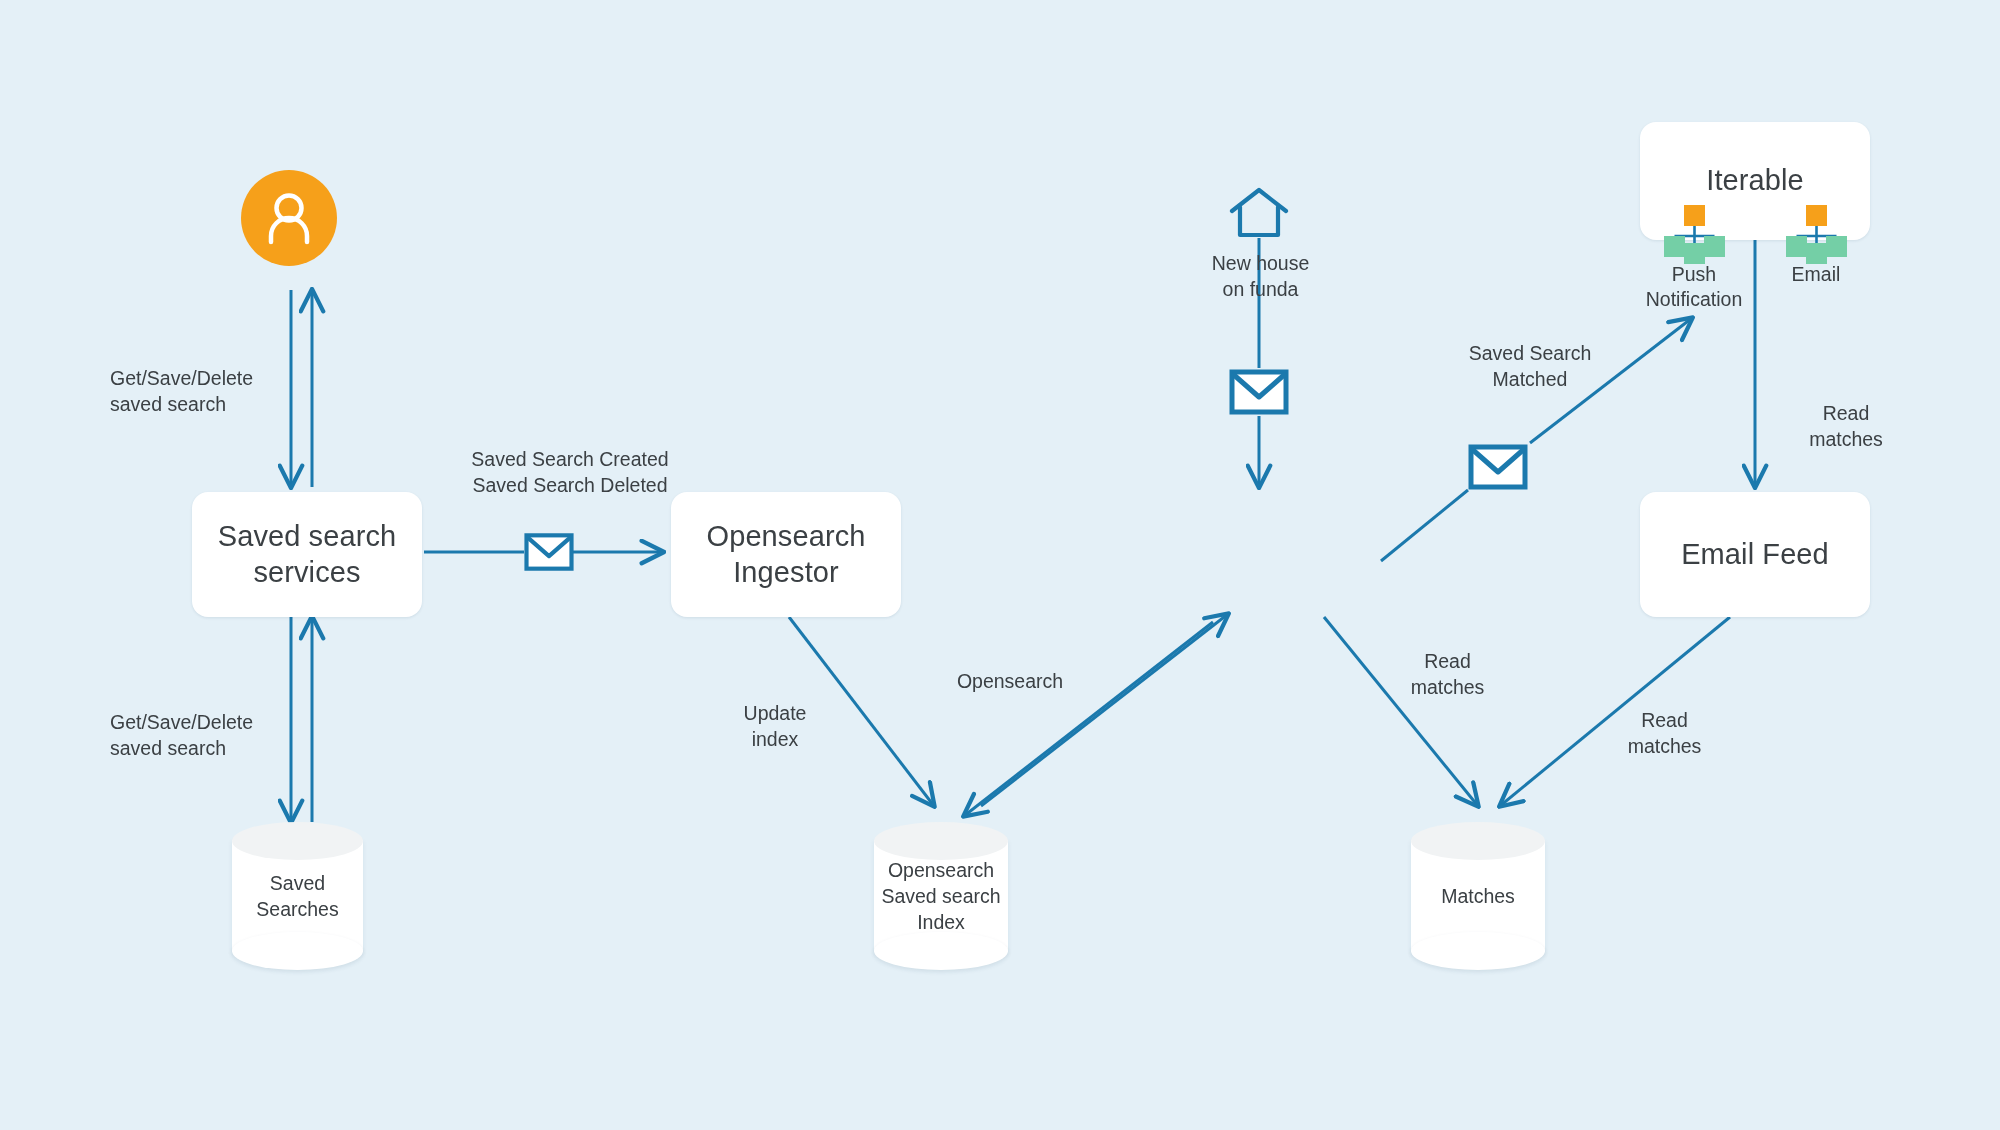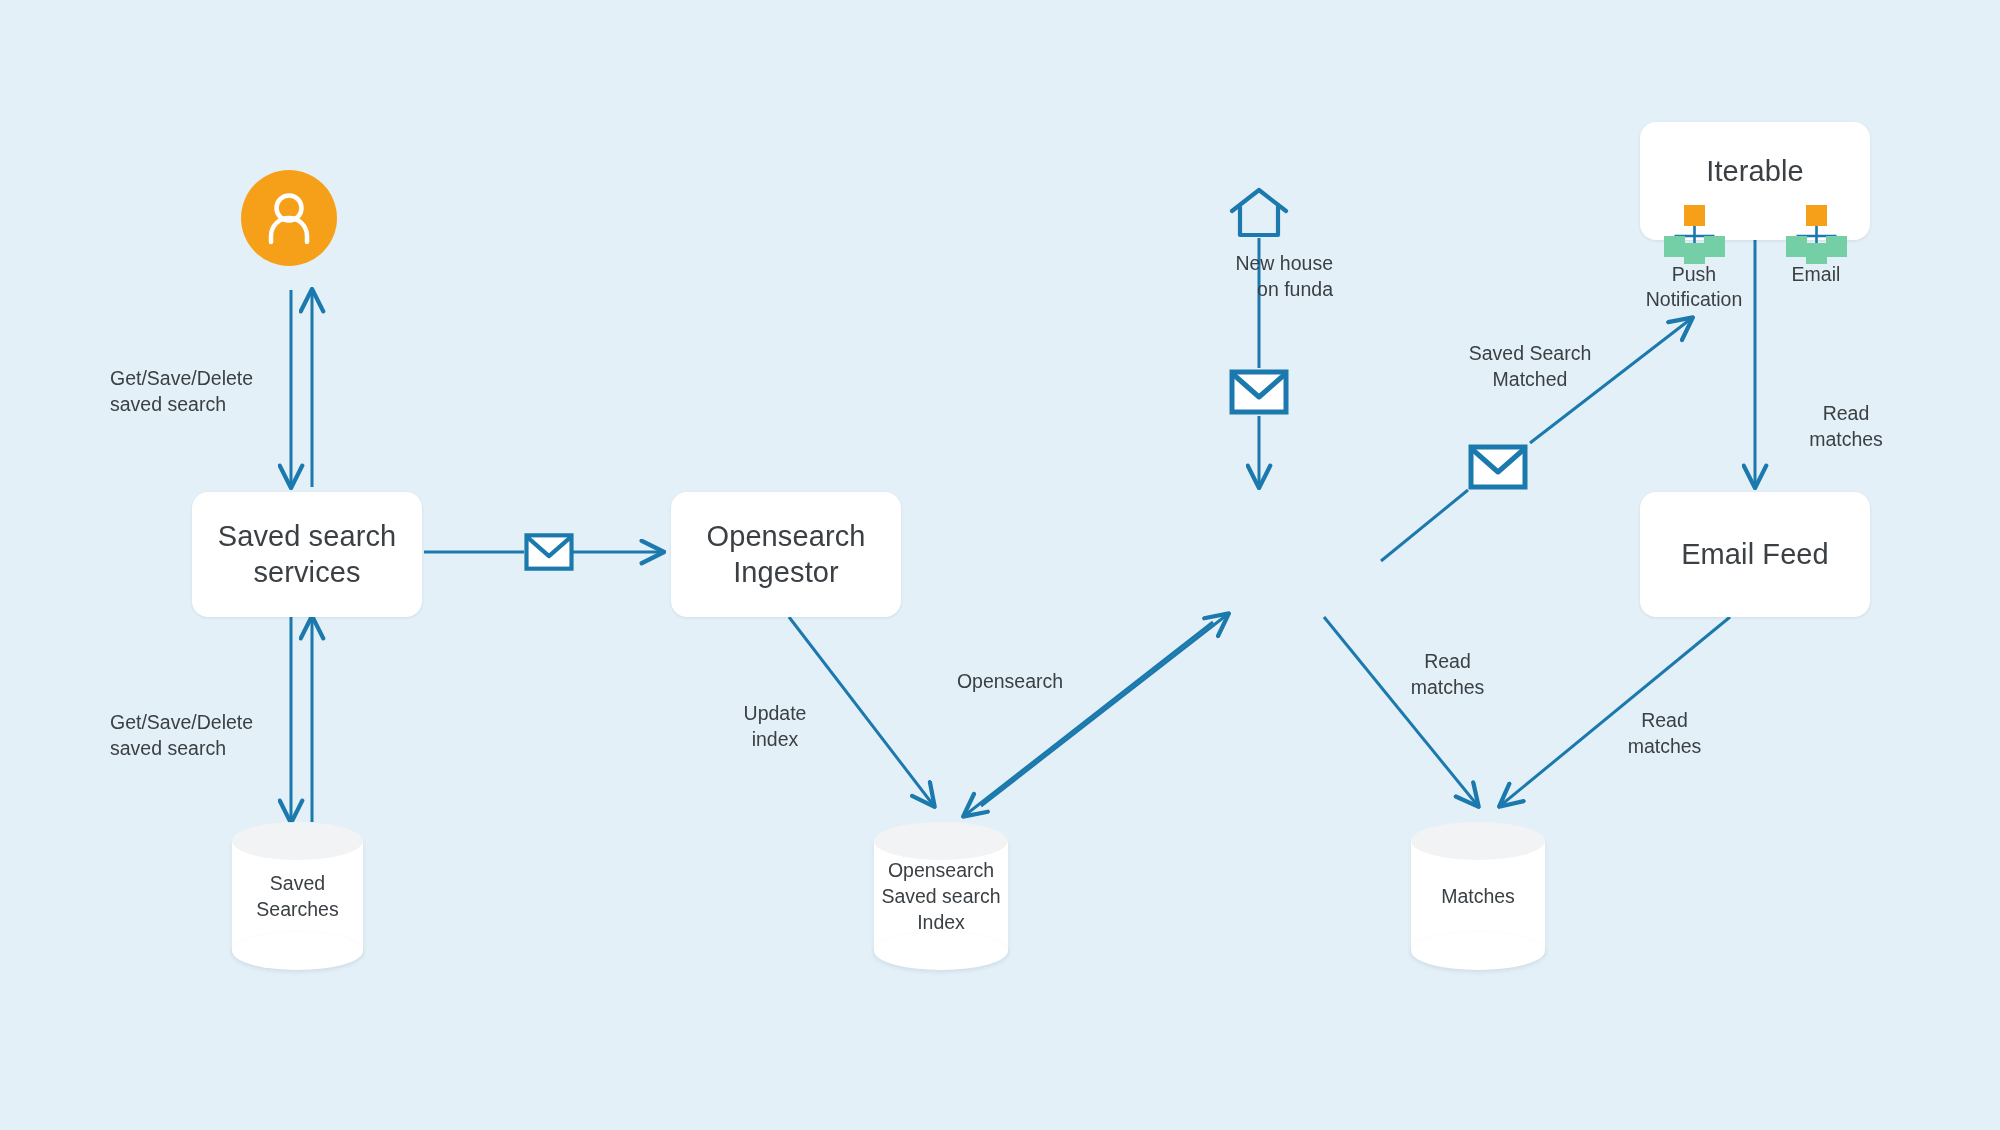--- a/index.html
+++ b/index.html
@@ -164,21 +164,21 @@
     <span style="white-space:pre-line">Opensearch
 Ingestor</span>
   </div>
 
 
   <div class="node-box" style="left:1640px;top:492px;width:230px;height:125px;text-align:right;">
     <span style="white-space:pre-line">Email Feed</span>
   </div>
 
   <div class="node-box" style="left:1640px;top:122px;width:230px;height:118px;
-              align-items:flex-start;padding-top:32px;box-sizing:border-box;">
+              align-items:flex-start;padding-top:41px;box-sizing:border-box;">
     <span>Iterable</span>
   </div>
 
   <div class="chan" style="left:1662px;top:205px;">
     <svg width="64" height="50" viewBox="0 0 64 50">
       <path d="M32.5 21 V31 M12.5 31 H52.5 M12.5 31 V36 M52.5 31 V36 M32.5 31 V38" stroke="#1b79ad" stroke-width="2.6" fill="none"></path>
     </svg>
     <div class="sq-top"></div>
     <div class="g g1"></div>
     <div class="g g2"></div>
@@ -221,27 +221,29 @@
     <div class="top"></div>
     <div class="cap-label">Matches</div>
   </div>
 
   <div class="lbl left" style="left:110px;top:365px;width:175px;">Get/Save/Delete
 saved search</div>
 
   <div class="lbl left" style="left:110px;top:709px;width:175px;">Get/Save/Delete
 saved search</div>
 
+  <div class="lbl" style="left:440px;top:446px;width:260px;">Saved Search Created
+Saved Search Deleted</div>
 
   <div class="lbl" style="left:710px;top:700px;width:130px;">Update
 index</div>
 
   <div class="lbl" style="left:920px;top:668px;width:180px;">Opensearch</div>
 
-  <div class="lbl" style="left:1188px;top:250px;width:145px;text-align:right;">New house
+  <div class="lbl" style="left:1188px;top:250px;width:145px;">New house
 on funda</div>
 
   <div class="lbl" style="left:1440px;top:340px;width:180px;">Saved Search
 Matched</div>
 
   <div class="lbl" style="left:1786px;top:400px;width:120px;">Read
 matches</div>
 
   <div class="lbl" style="left:1385px;top:648px;width:125px;">Read
 matches</div>

